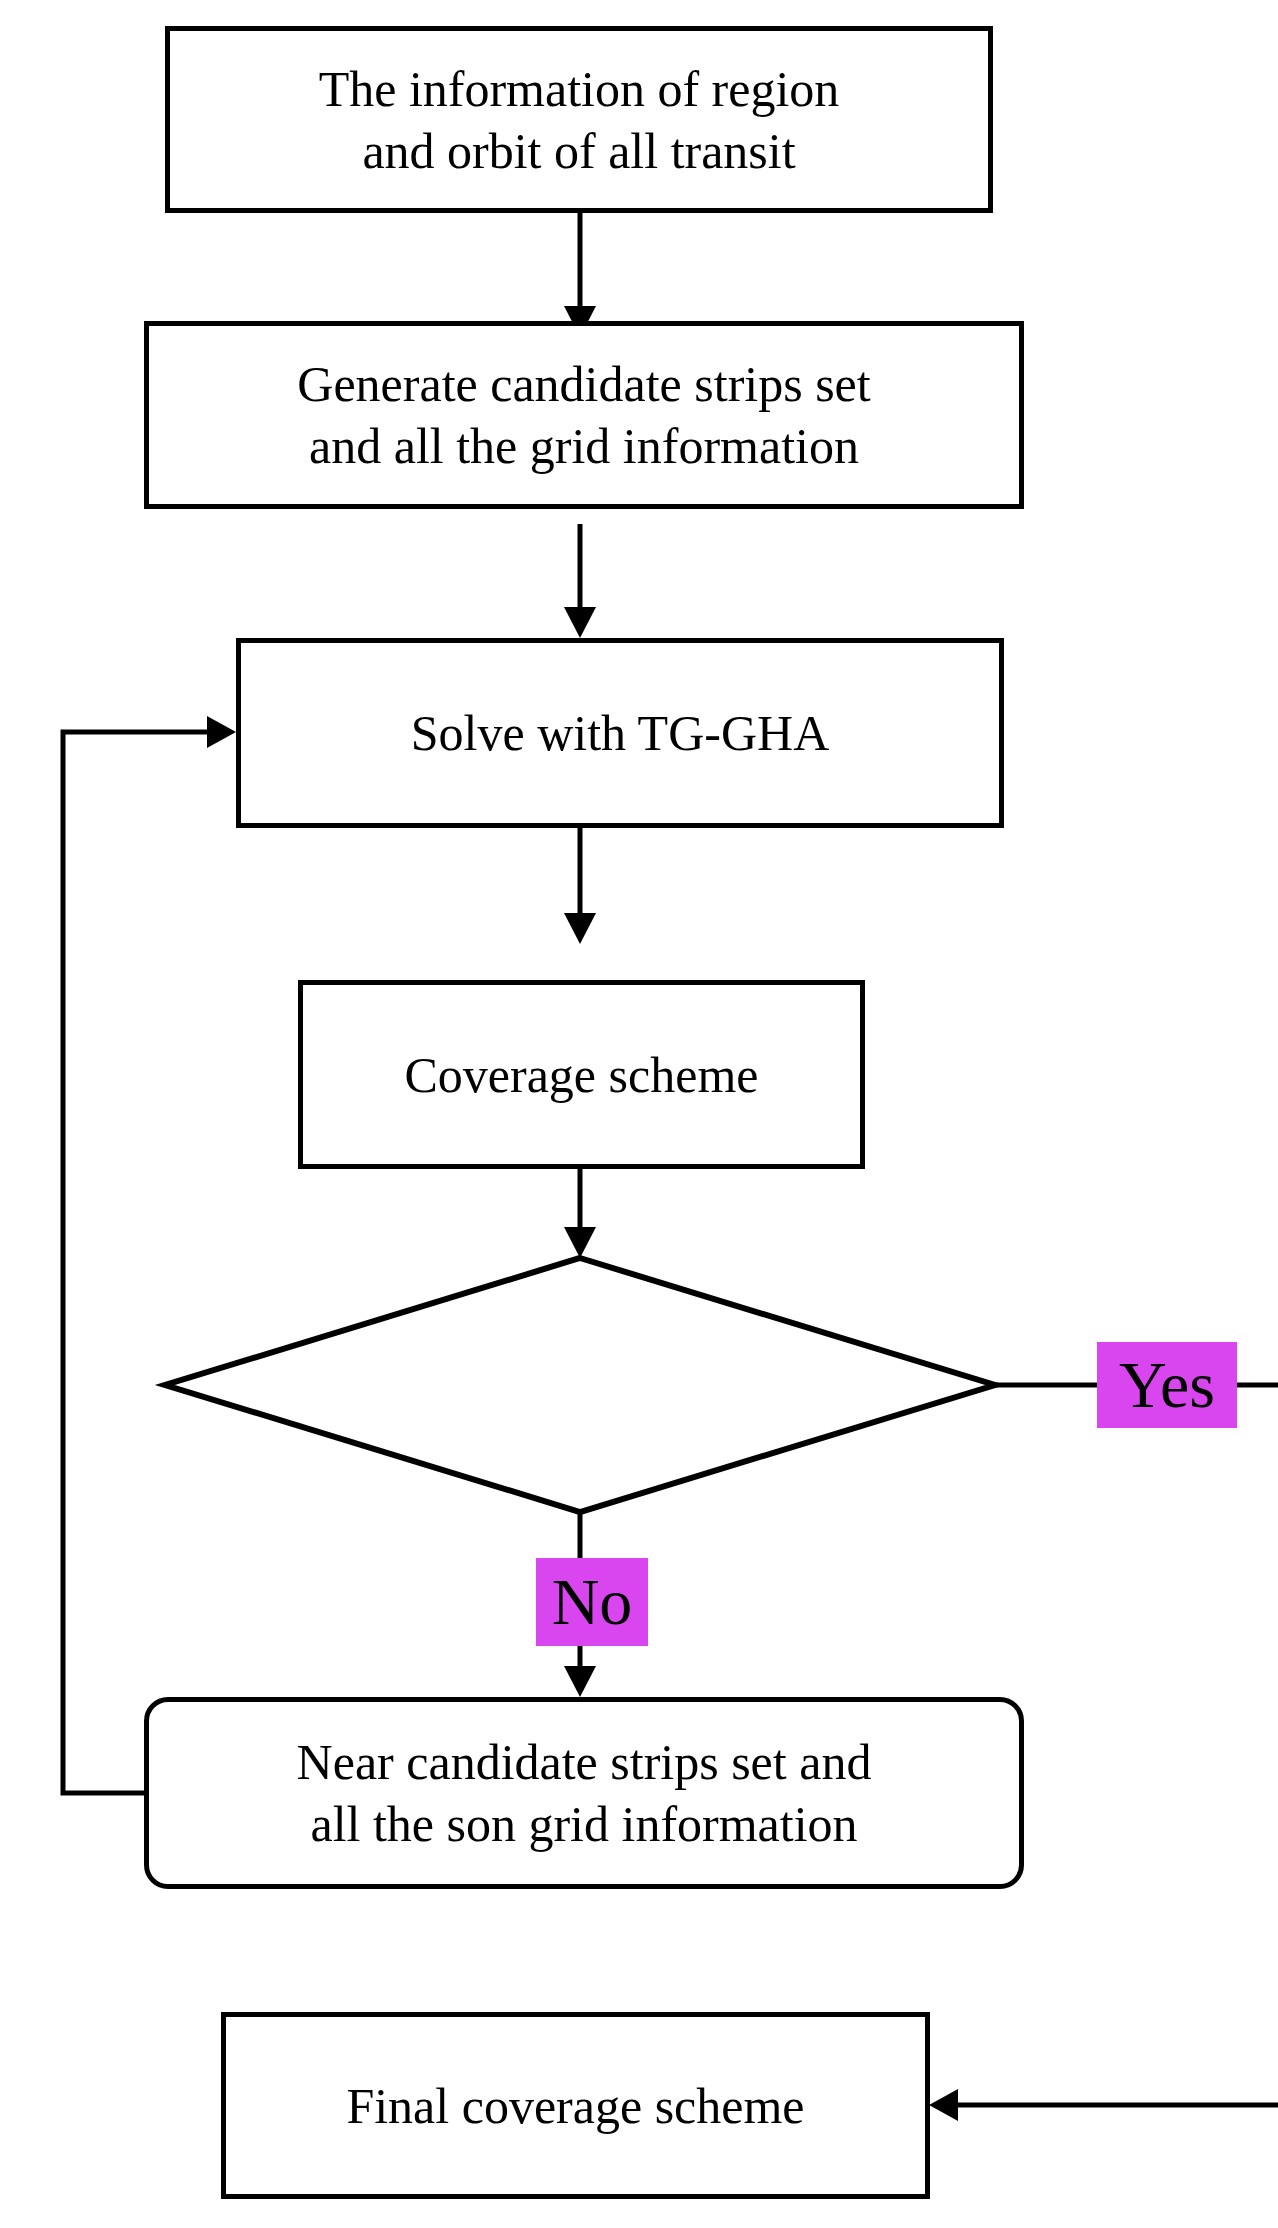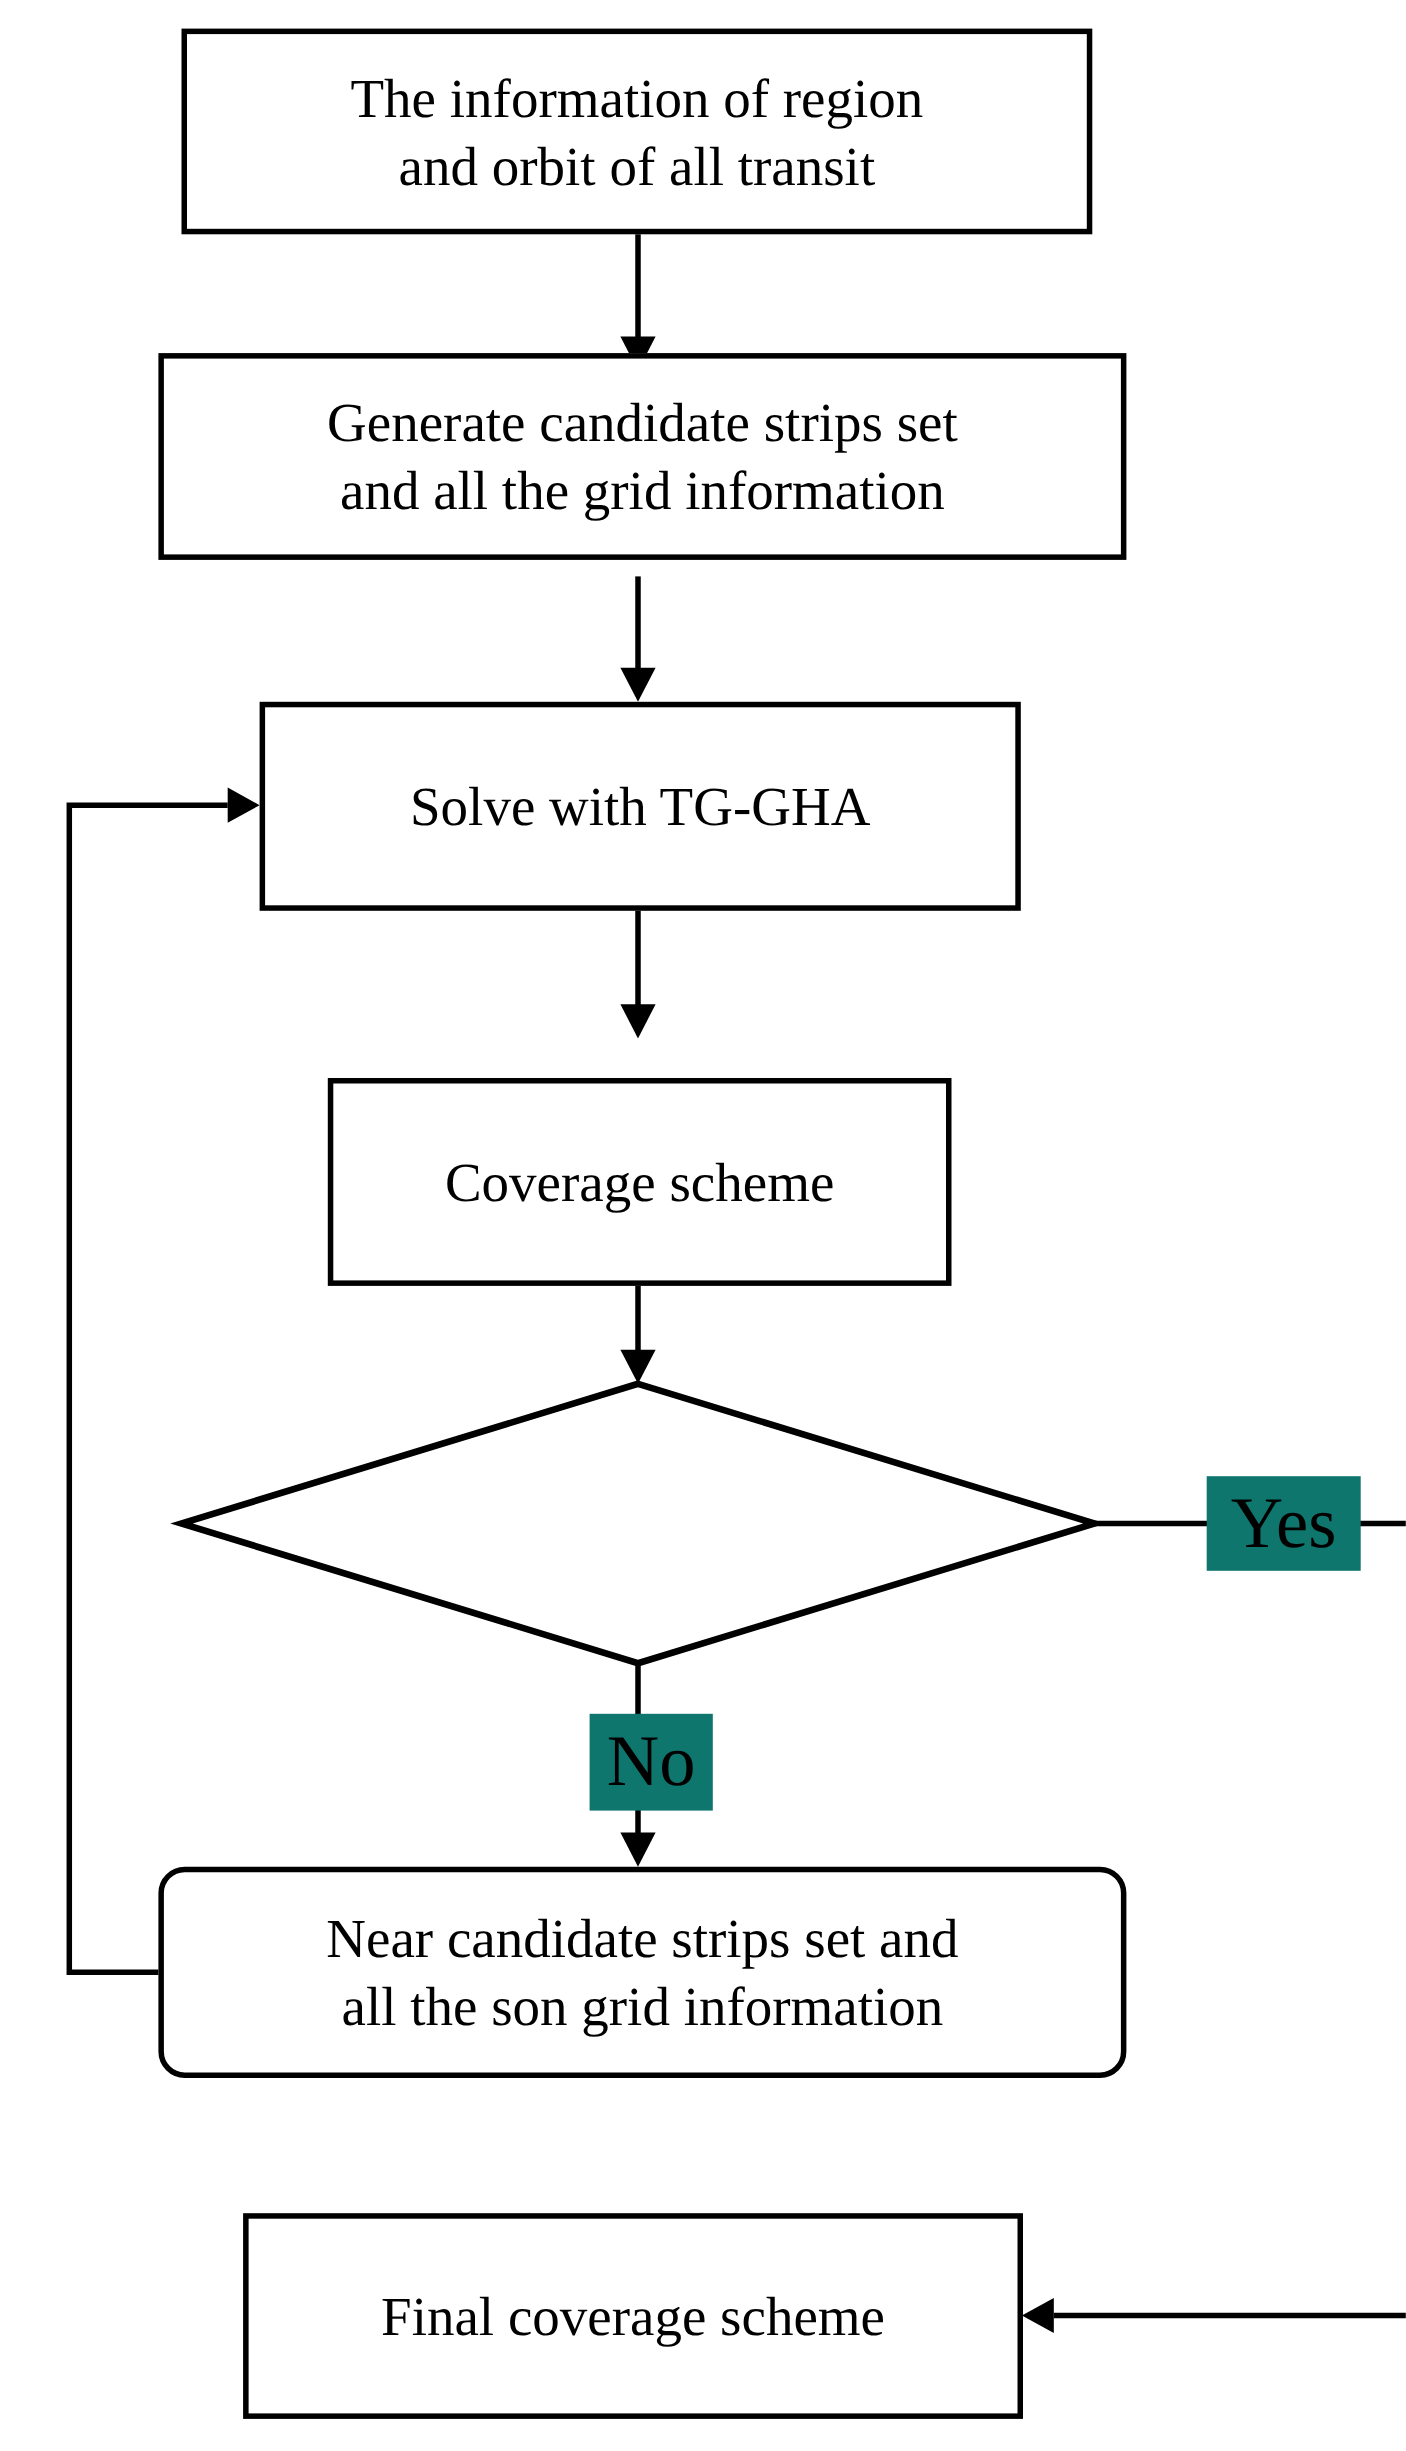--- a/index.html
+++ b/index.html
@@ -42,27 +42,27 @@
     justify-content: center;
     text-align: center;
     font-size: 50px;
     background: transparent;
   }
   .edge-label {
     position: absolute;
     display: flex;
     align-items: center;
     justify-content: center;
-    background: #0f766e;
+    background: #d946ef;
     font-size: 66px;
     line-height: 1;
   }
   #info-box     { left: 133px; top: 26px;   width: 828px; height: 187px; }
   #generate-box { left: 112px; top: 321px;  width: 880px; height: 188px; }
-  #solve-box    { left: 204px; top: 638px;  width: 692px; height: 190px; }
+  #solve-box    { left: 204px; top: 638px;  width: 768px; height: 190px; }
   #coverage-box { left: 266px; top: 980px;  width: 567px; height: 189px; }
   #near-box     { left: 112px; top: 1697px; width: 880px; height: 192px; border-radius: 24px; }
   #final-box    { left: 189px; top: 2012px; width: 709px; height: 187px; }
   #diamond-label{ left: 133px; top: 1258px; width: 830px; height: 254px; }
   #yes-label    { left: 1065px; top: 1342px; width: 140px; height: 86px; }
   #no-label     { left: 504px;  top: 1558px; width: 112px; height: 88px; }
 </style>
 </head>
 <body>
 

